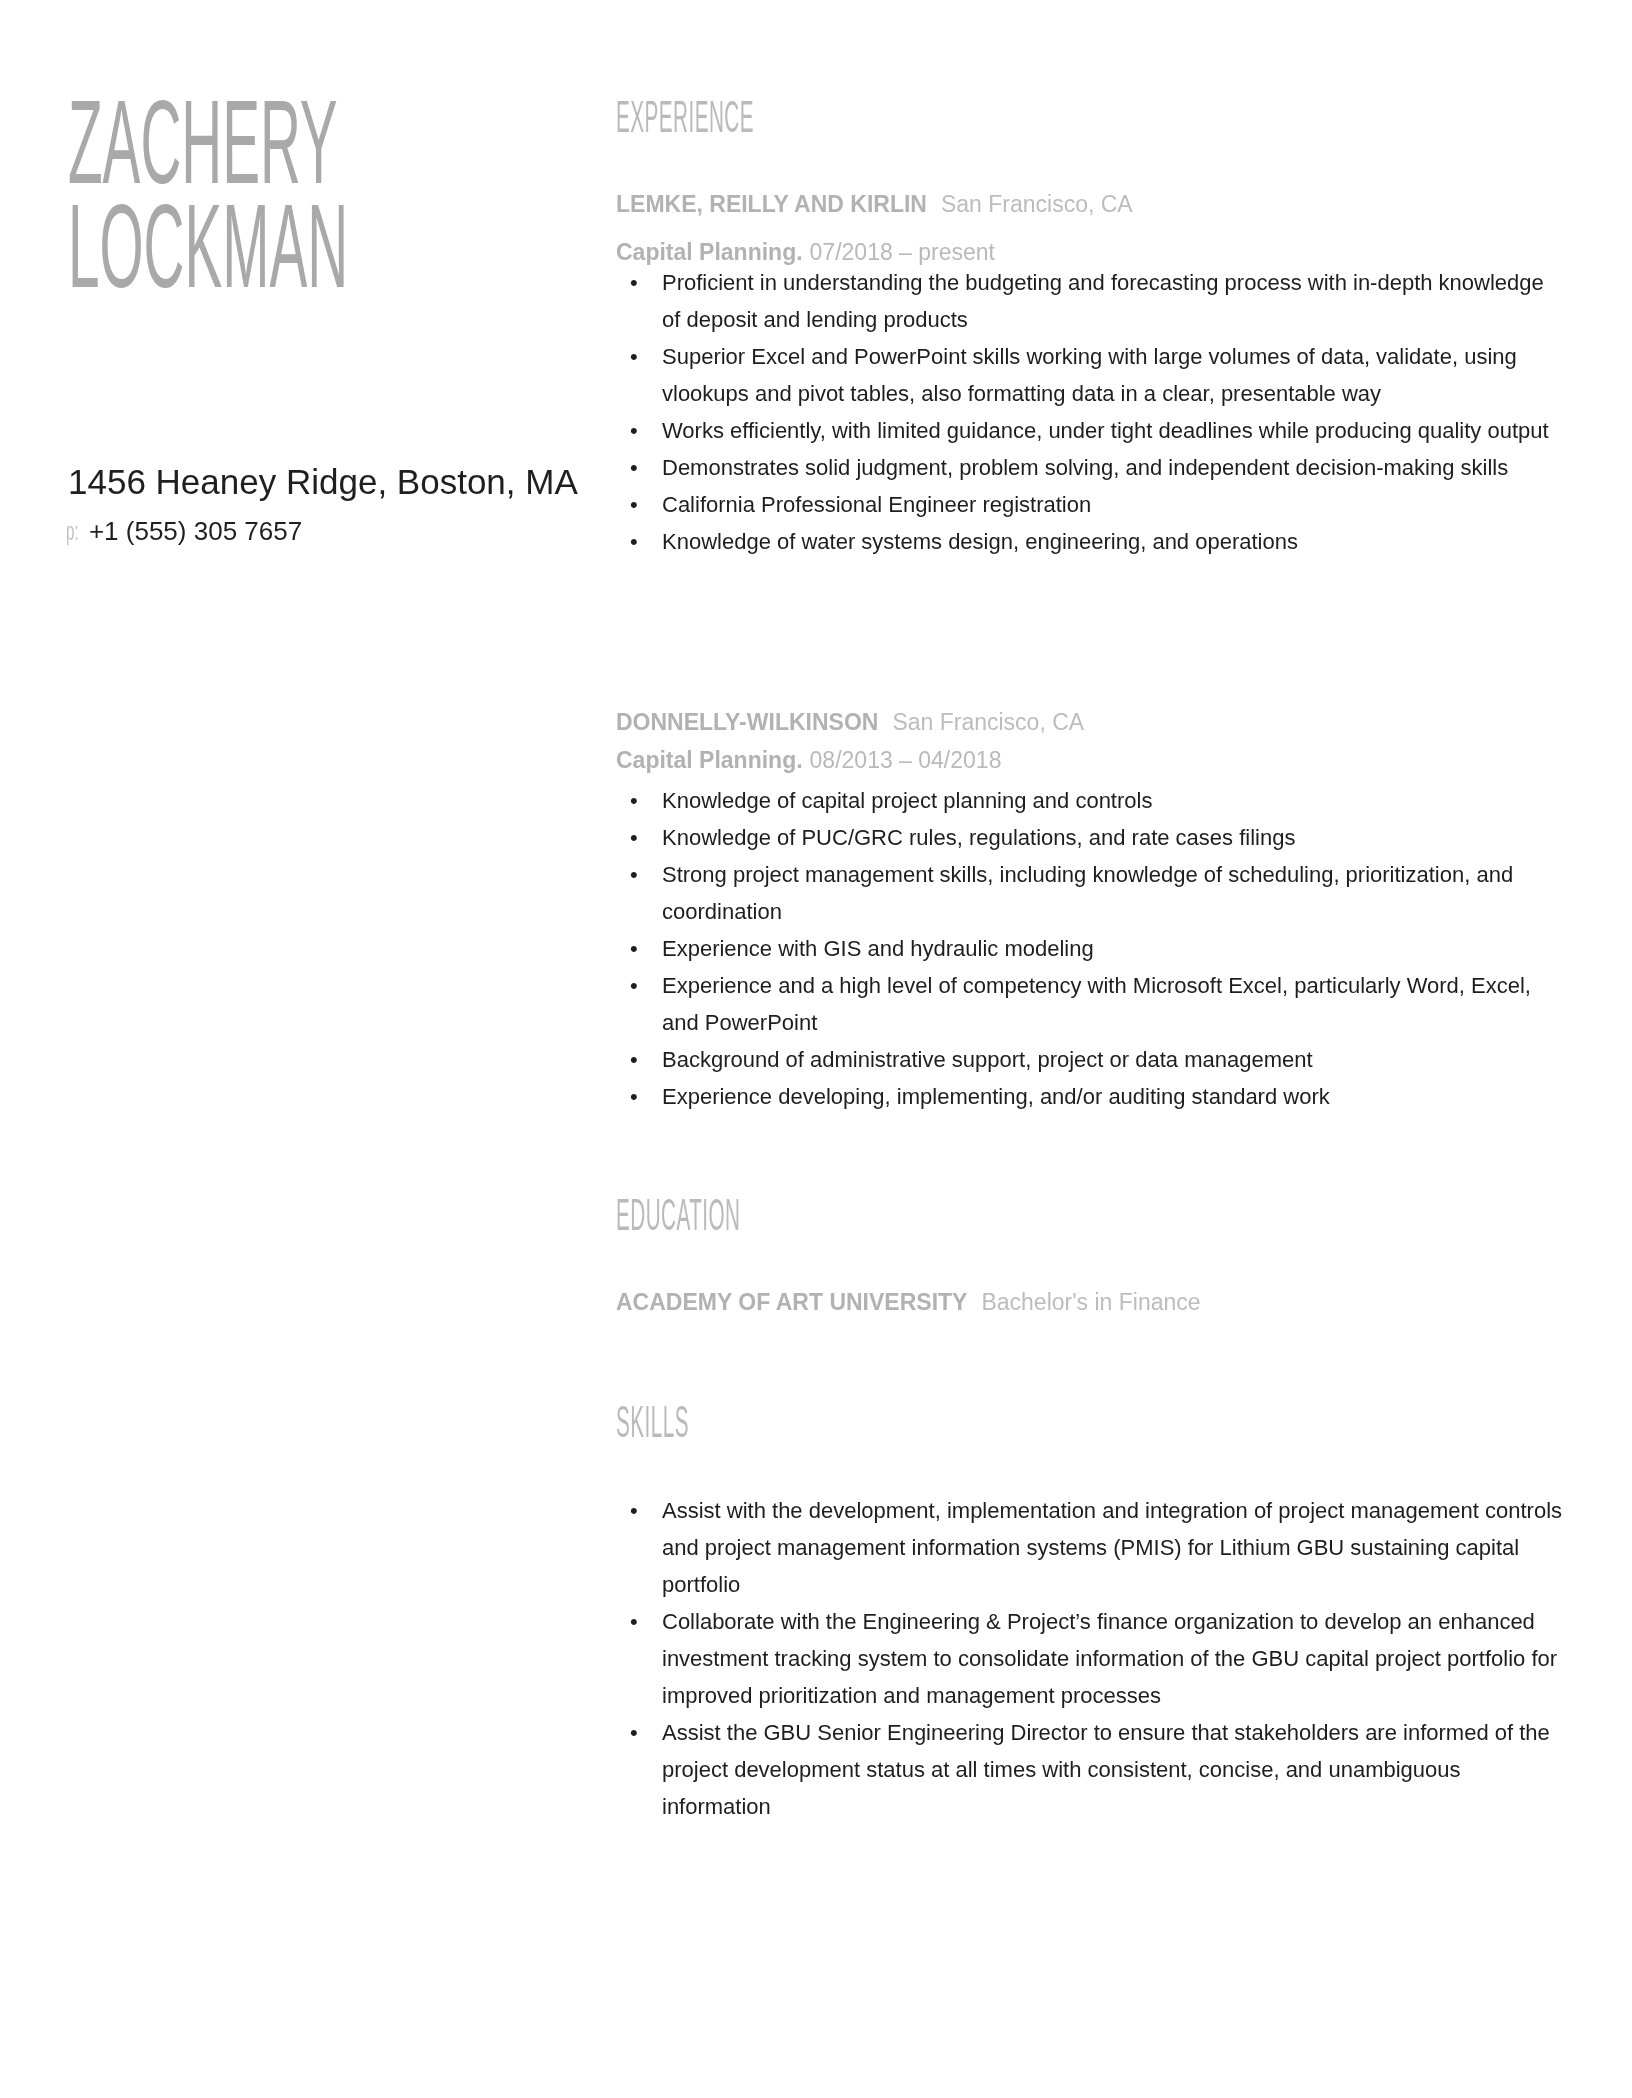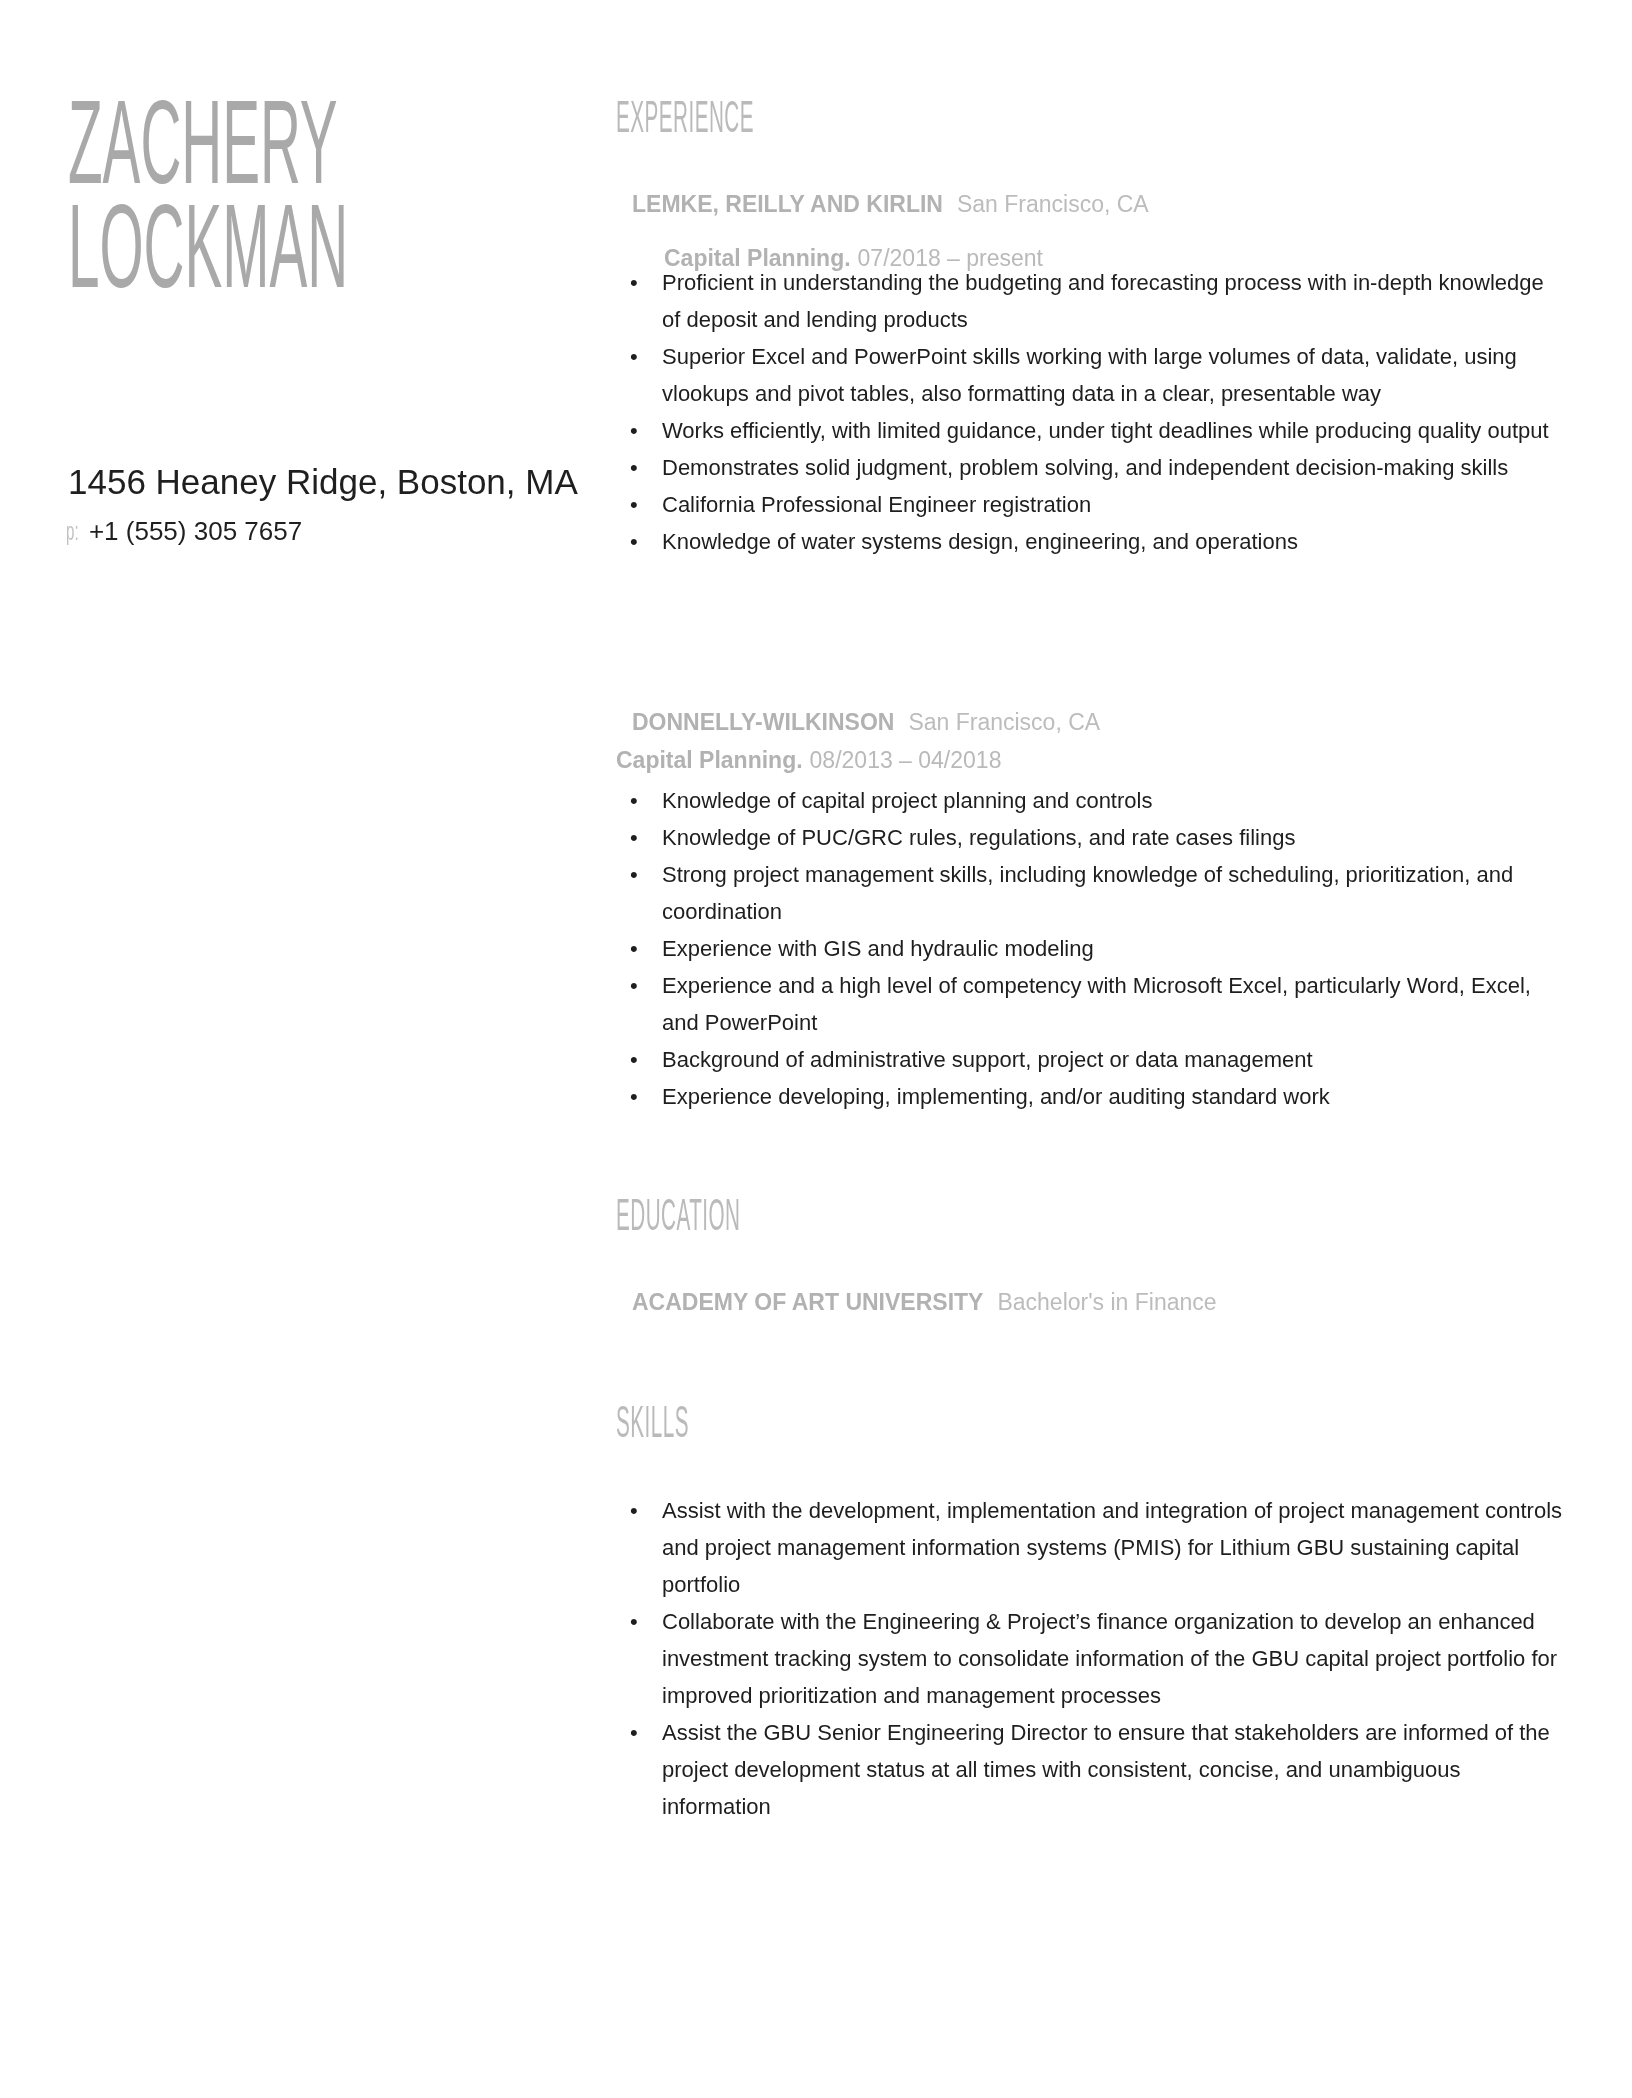--- a/index.html
+++ b/index.html
@@ -66,21 +66,20 @@
     transform: scaleX(0.46);
     transform-origin: 0 0;
     white-space: nowrap;
     letter-spacing: 1px;
   }
   .company-line, .edu-line {
     position: absolute;
     font-size: 23px;
     line-height: 28px;
     white-space: nowrap;
-    margin-left: 16px;
   }
   .company, .school {
     font-weight: 700;
     color: #b2b2b2;
   }
   .location, .degree {
     font-weight: 400;
     color: #bcbcbc;
     margin-left: 14px;
   }
@@ -131,21 +130,21 @@
     <div>LOCKMAN</div>
   </div>
 
   <div class="address">1456 Heaney Ridge, Boston, MA</div>
 
   <div class="phone"><span class="prefix">p:</span> <span>+1 (555) 305 7657</span></div>
 
   <h2 class="section-title col" style="top:93px;">EXPERIENCE</h2>
 
   <div class="company-line col" style="top:190px;"><span class="company">LEMKE, REILLY AND KIRLIN</span><span class="location">San Francisco, CA</span></div>
-  <div class="role-line col" style="top:244px;margin-left:48px;"><span class="role">Capital Planning.</span><span class="dates">07/2018 – present</span></div>
+  <div class="role-line col" style="top:238px;"><span class="role">Capital Planning.</span><span class="dates">07/2018 – present</span></div>
   <ul class="bullets col" style="top:264px;">
     <li>Proficient in understanding the budgeting and forecasting process with in-depth knowledge of deposit and lending products</li>
     <li>Superior Excel and PowerPoint skills working with large volumes of data, validate, using vlookups and pivot tables, also formatting data in a clear, presentable way</li>
     <li>Works efficiently, with limited guidance, under tight deadlines while producing quality output</li>
     <li>Demonstrates solid judgment, problem solving, and independent decision-making skills</li>
     <li>California Professional Engineer registration</li>
     <li>Knowledge of water systems design, engineering, and operations</li>
   </ul>
 
   <div class="company-line col" style="top:708px;"><span class="company">DONNELLY-WILKINSON</span><span class="location">San Francisco, CA</span></div>

